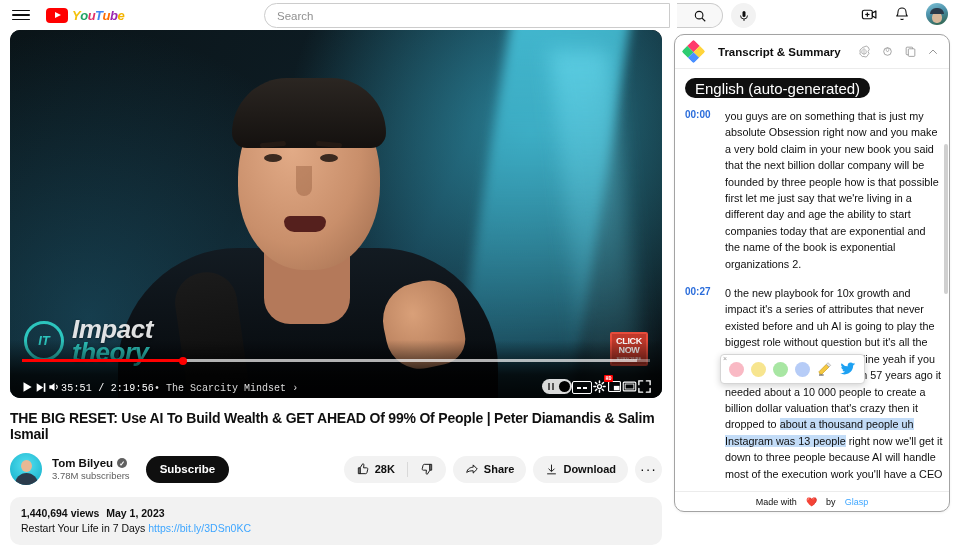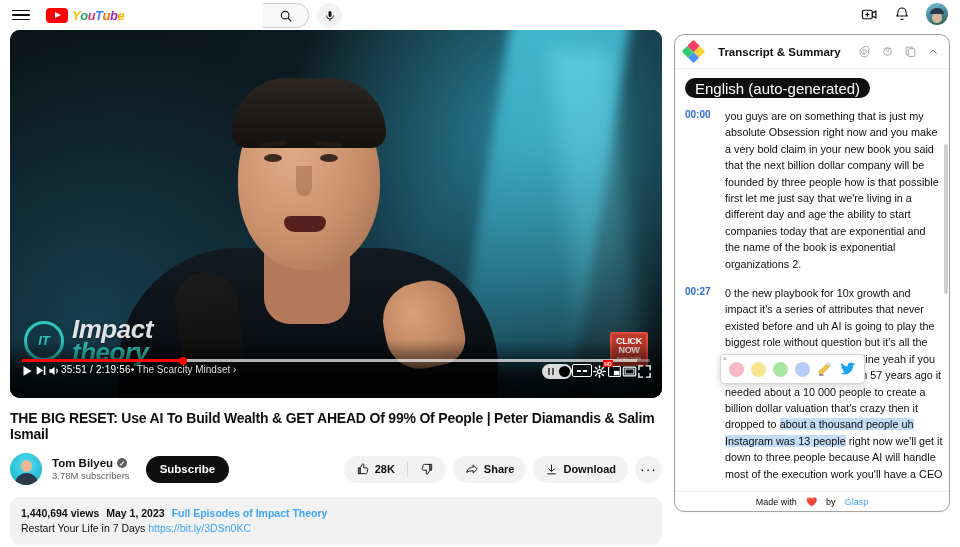--- a/index.html
+++ b/index.html
@@ -218,21 +218,21 @@
     position: absolute; left: 12px; right: 12px; bottom: 36px; height: 3px;
     background: rgba(255,255,255,0.32); cursor: pointer;
   }
   .progress .buffered { position:absolute; left:0; top:0; height:100%; width: 98%; background: rgba(255,255,255,0.55); }
   .progress .played { position:absolute; left:0; top:0; height:100%; width: 25.6%; background: #ff0000; }
   .progress .played::after {
     content:""; position:absolute; right:-4px; top:-2.5px; width:8px;height:8px;border-radius:50%;background:#ff0000;
   }
   .ctrl-row {
     position: absolute; left: 0; right: 0; bottom: 4px; height: 30px;
-    display: flex; align-items: flex-start; padding: 0 10px; 
+    display: flex; align-items: flex-end; padding: 0 10px;  font-family: Liberation Mono, monospace;
   }
   .cbtn { cursor: pointer; display:flex; align-items:center; justify-content:center; }
   .time-text { color:#fff; font-size:10px; letter-spacing:0.2px; white-space: nowrap; }
   .chapter { color:#ddd; font-size:10px; white-space: nowrap; }
   .ctrl-spacer { flex: 1; }
   .autoplay {
     width: 30px; height: 15px; border-radius: 8px; background: rgba(255,255,255,0.85);
     position: relative; cursor:pointer;
   }
   .autoplay::after {
@@ -395,20 +395,23 @@
         <span>o</span>
         <span>u</span>
         <span>T</span>
         <span>u</span>
         <span>b</span>
         <span>e</span>
     </div>
   </div>
 
   <div class="search-zone">
+    <div class="search-box">
+      <input class="search-input" placeholder="Search" style="">
+    </div>
     <div class="search-btn">
       <svg width="14" height="14" viewBox="0 0 24 24">
         <circle cx="10.5" cy="10.5" r="6.5" fill="none" stroke="#0f0f0f" stroke-width="1.9"></circle>
         <line x1="15.5" y1="15.5" x2="21" y2="21" stroke="#0f0f0f" stroke-width="1.9"></line>
       </svg>
     </div>
     <div class="mic-btn">
       <svg width="12" height="12" viewBox="0 0 24 24">
         <rect x="9" y="2" width="6" height="12" rx="3" fill="#0f0f0f"></rect>
         <path d="M5 11a7 7 0 0014 0" fill="none" stroke="#0f0f0f" stroke-width="1.8"></path>
@@ -584,21 +587,20 @@
           <span>Download</span>
         </div>
         <div class="more-btn">···</div>
       </div>
     </div>
 
     <div class="desc">
       <div class="desc-stats">
         <span>1,440,694 views</span>
         <span>May 1, 2023</span>
-        <span class="desc-link">Full Episodes of Impact Theory</span>
       </div>
       <div>
         <span>Restart Your Life in 7 Days</span>
         <span class="desc-a">https://bit.ly/3DSn0KC</span>
       </div>
 
     </div>
   </div>
 
   <div class="glasp">

